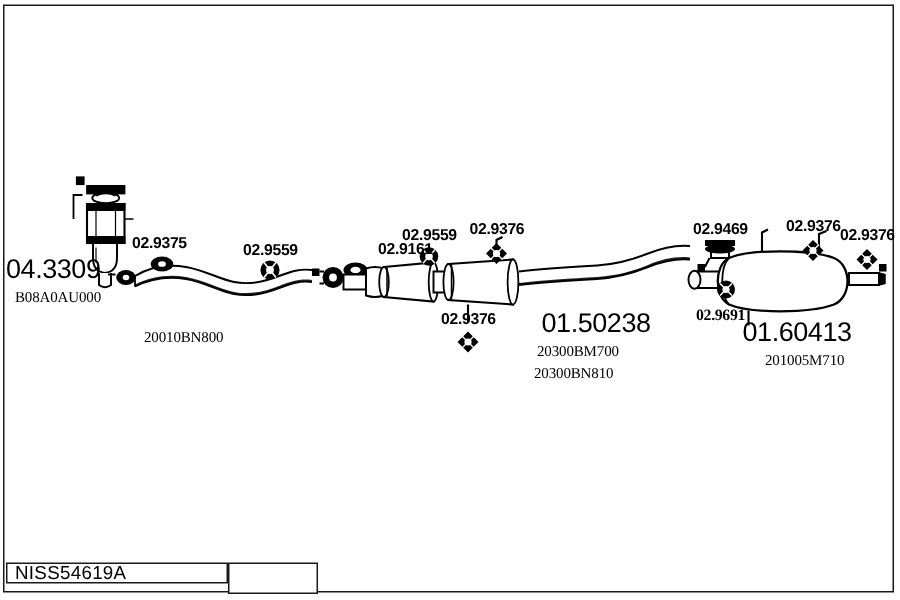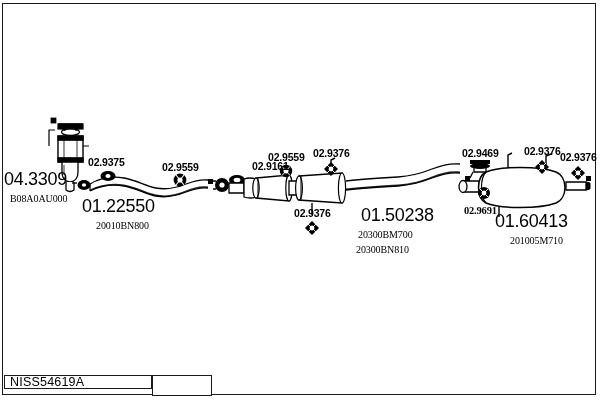--- a/index.html
+++ b/index.html
@@ -292,21 +292,20 @@
       <path d="M578 166 L585 173 L578 180 L571 173 Z" fill="#000"></path>
       <circle cx="578" cy="173" r="2.4" fill="#fff"></circle>
       <path d="M574 169 L582 177 M582 169 L574 177" stroke="#fff" stroke-width="0.9"></path>
     </g>
 
   </svg>
 
   <div class="lbl lbl-main" style="left:4px; top:170px;">04.3309</div>
   <div class="lbl lbl-sub" style="left:10px; top:194px;">B08A0AU000</div>
 
-  <div class="lbl lbl-main" style="left:82px; top:197px;">01.22550</div>
   <div class="lbl lbl-sub" style="left:96px; top:221px;">20010BN800</div>
 
   <div class="lbl lbl-main" style="left:345px; top:206px;margin-left:16px;">01.50238</div>
   <div class="lbl lbl-sub" style="left:358px; top:230px;">20300BM700</div>
   <div class="lbl lbl-sub" style="left:356px; top:245px;">20300BN810</div>
 
   <div class="lbl lbl-main" style="left:495px; top:212px;">01.60413</div>
   <div class="lbl lbl-sub" style="left:510px; top:236px;">201005M710</div>
 
   <div class="lbl lbl-part" style="left:88px; top:157px;">02.9375</div>

